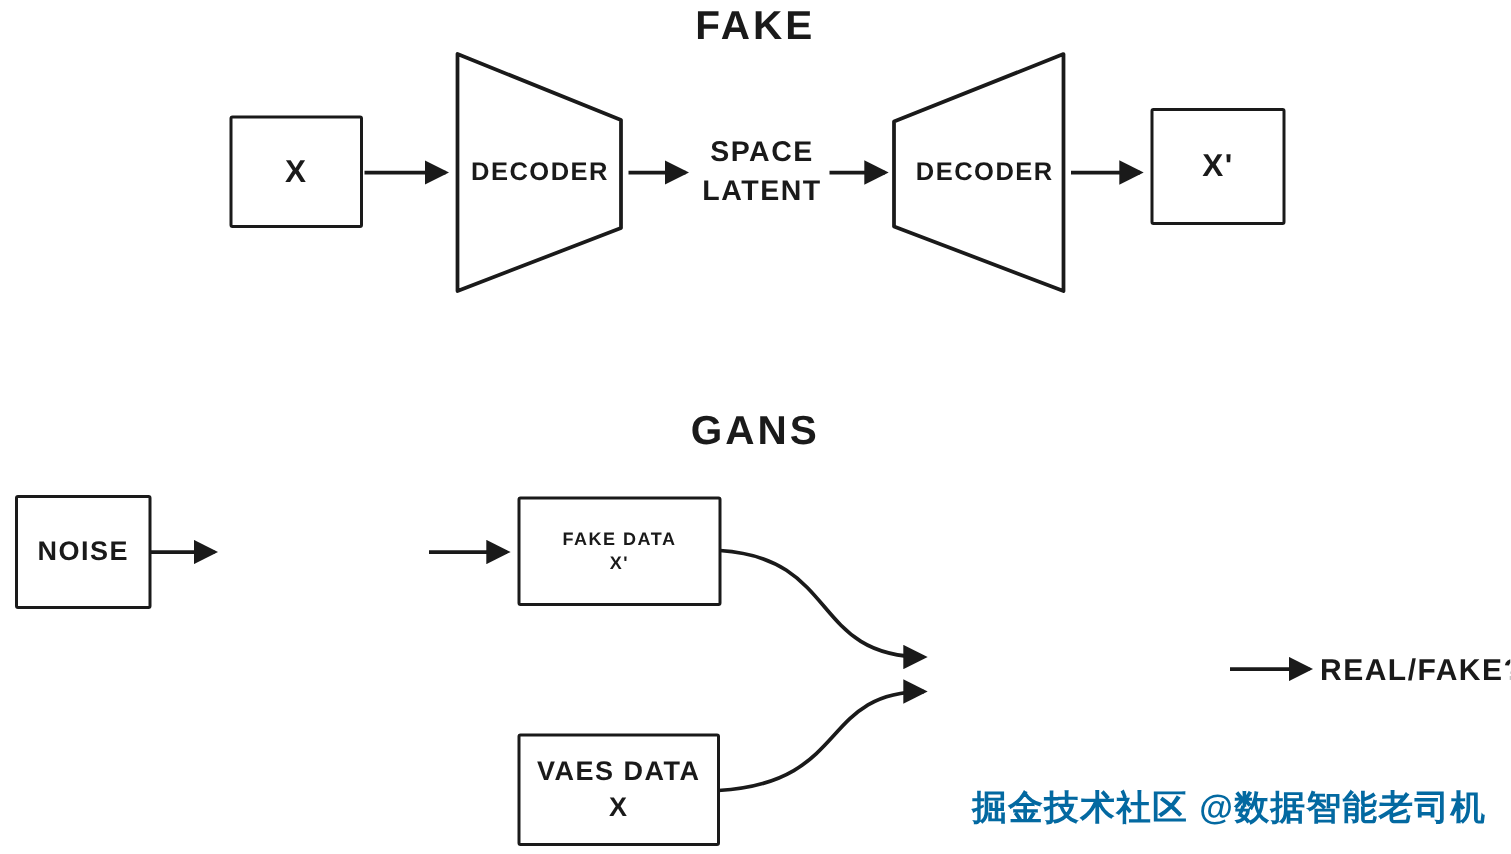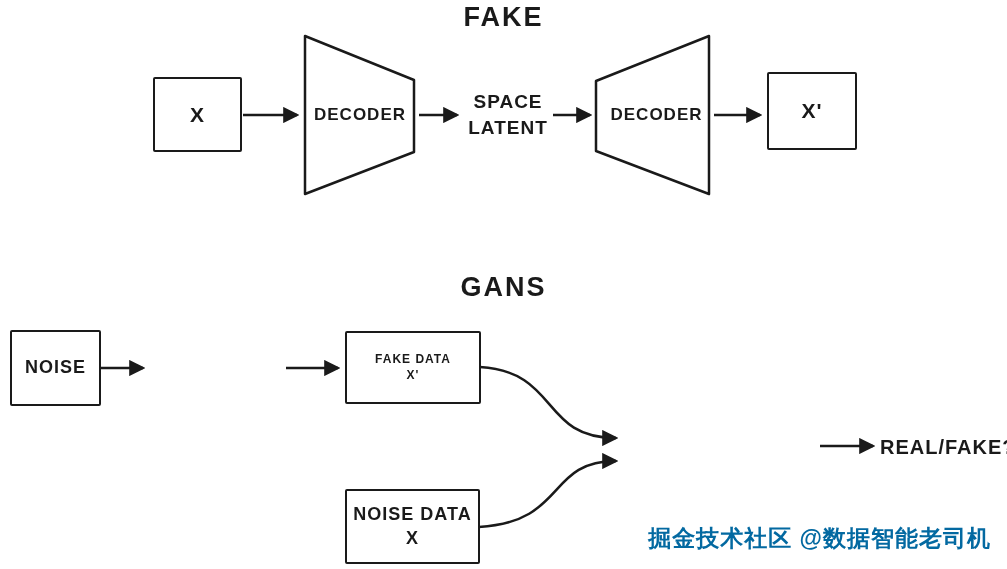--- a/index.html
+++ b/index.html
@@ -139,21 +139,21 @@
     <span>NOISE</span>
   </div>
 
 
   <div id="gan-fake" class="dbox">
     <div>FAKE DATA</div>
     <div>X'</div>
   </div>
 
   <div id="gan-real" class="dbox">
-    <div>NOISE DATA</div>
+    <div>VAES DATA</div>
     <div>X</div>
   </div>
 
 
   <div id="gan-output" class="free-label">REAL/FAKE?</div>
 
   <div id="watermark">掘金技术社区 @数据智能老司机</div>
 
 </div>
 

